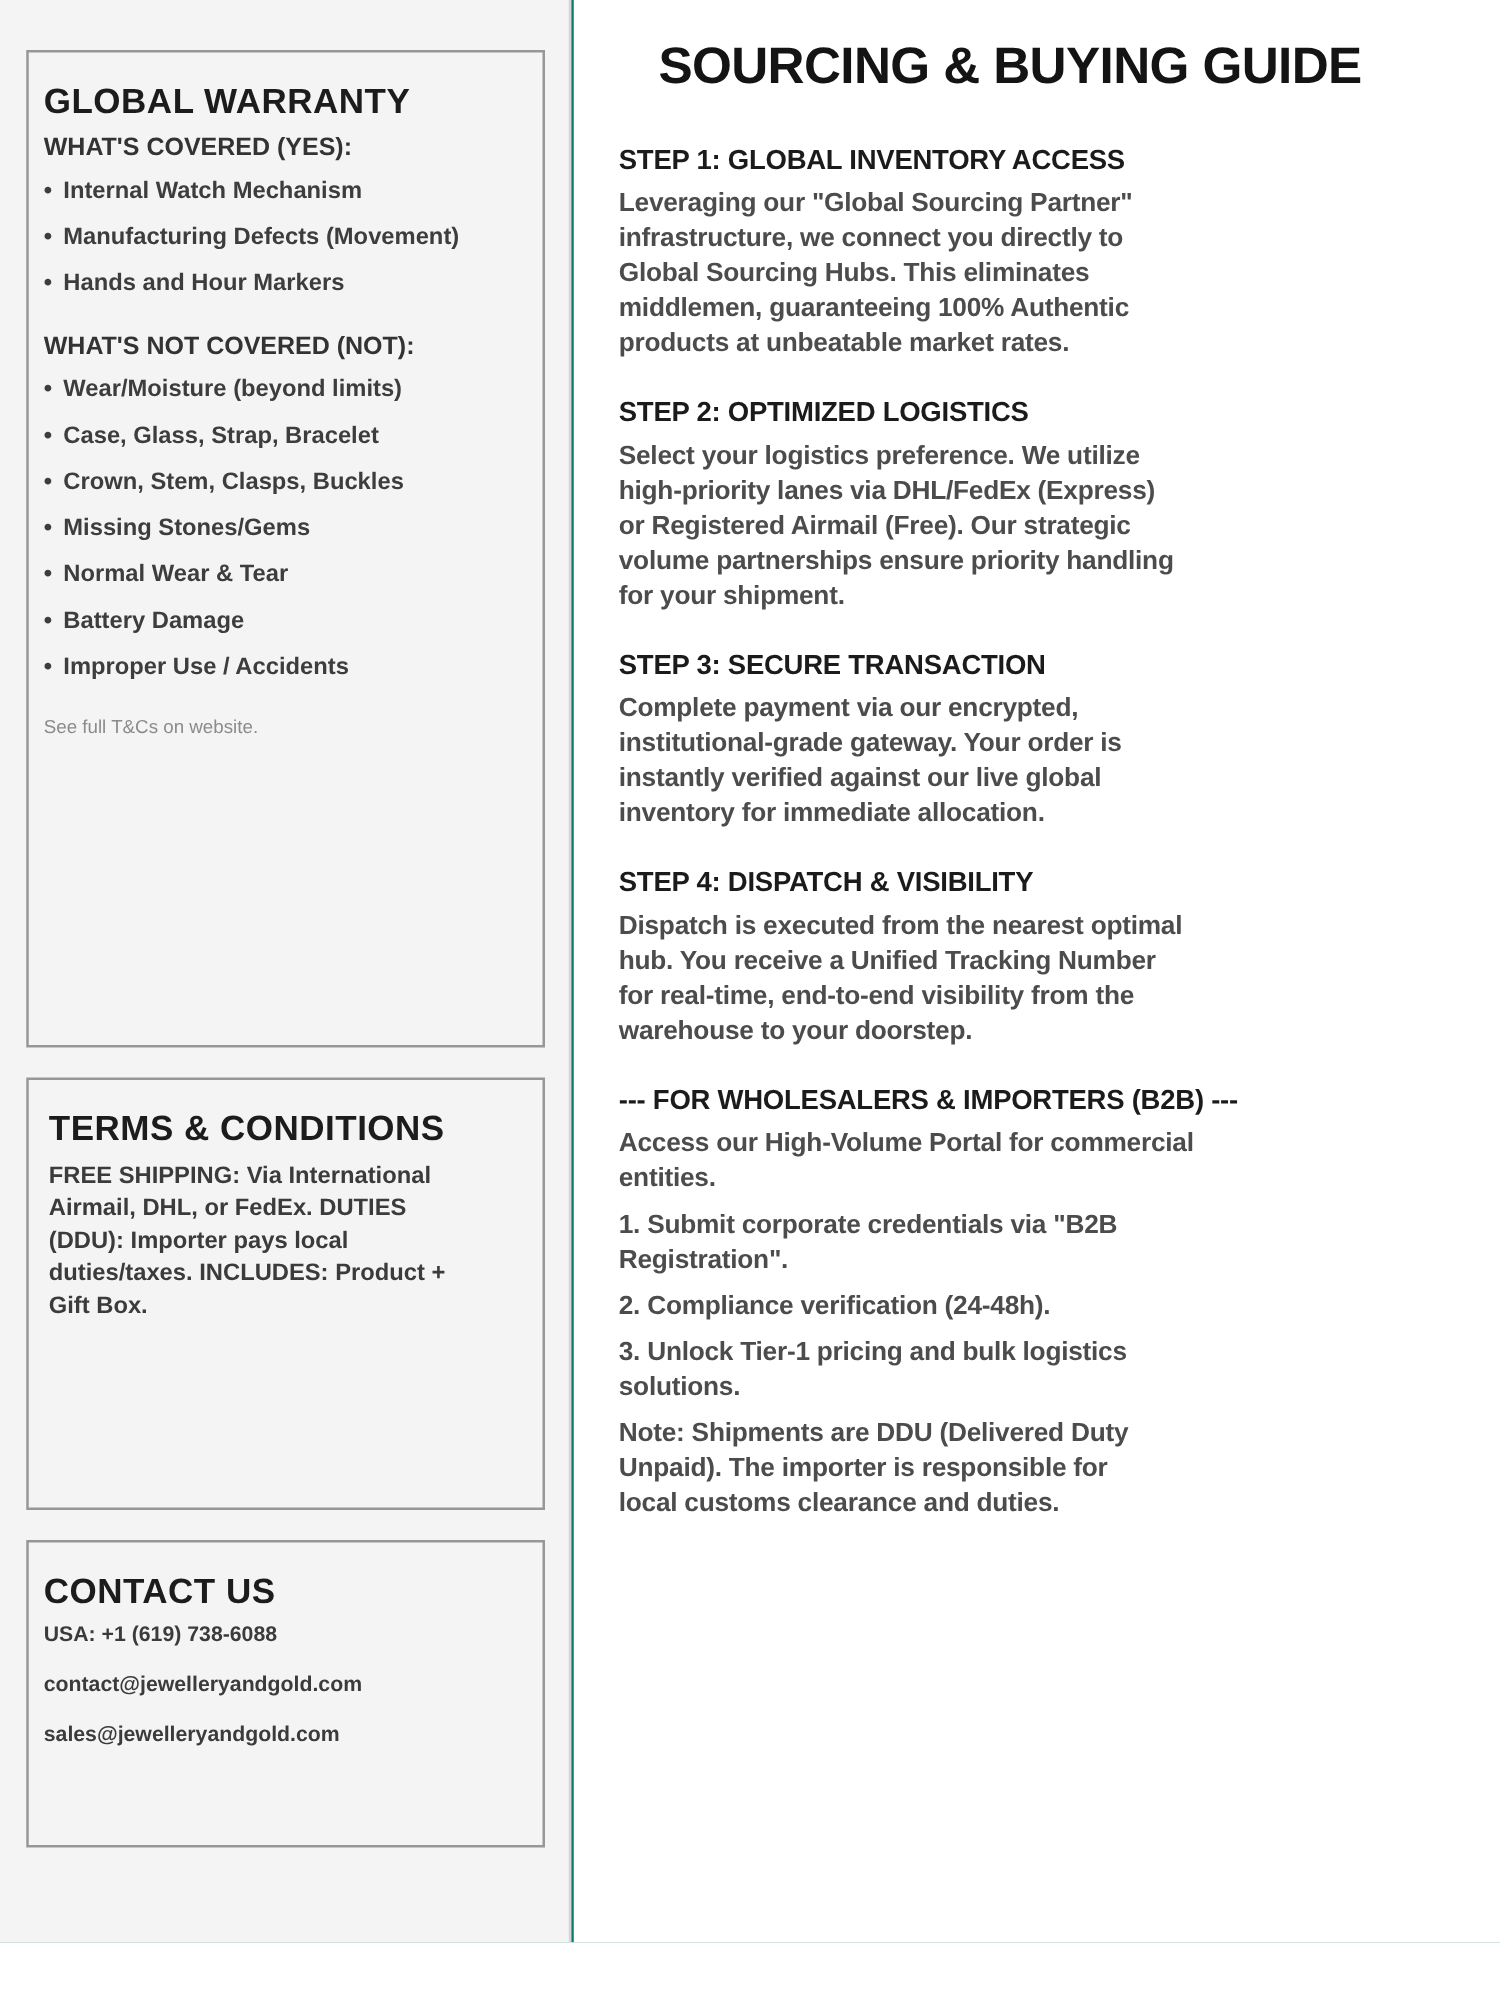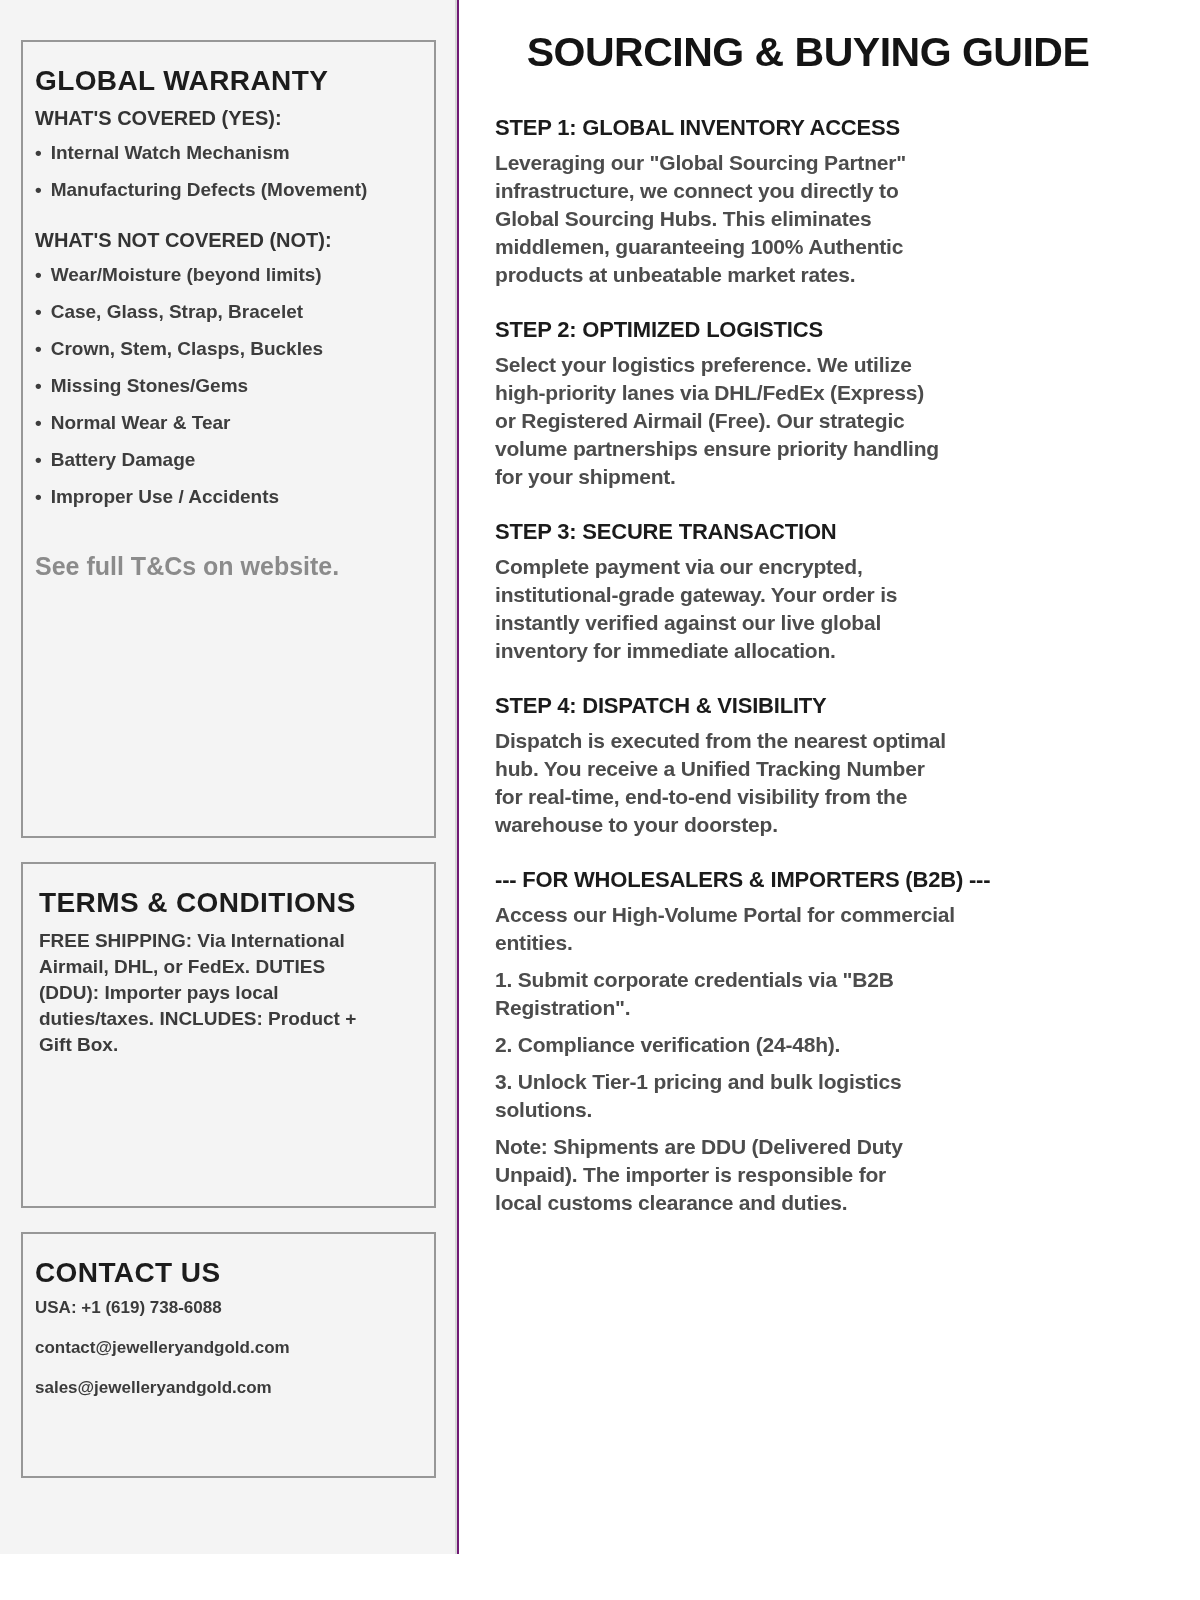--- a/index.html
+++ b/index.html
@@ -1,21 +1,21 @@
 <!DOCTYPE html>
 <html><head>
 <meta charset="utf-8">
 <style>
   * { margin: 0; padding: 0; box-sizing: border-box; }
   html, body { background: #ffffff; }
   .page {
     position: relative;
     width: 1200px;
     height: 1554px;
-    background: #701a75;
+    background: #0f766e;
     overflow: hidden;
     font-family: "Liberation Sans", sans-serif;
   }
 
   
   .sidebar {
     position: absolute;
     left: 0; top: 0;
     width: 457px;
     height: 1600px;
@@ -51,23 +51,23 @@
   .panel ul { list-style: none; }
   .panel li {
     font-size: 19px;
     font-weight: bold;
     color: #3d3d3d;
     line-height: 22px;
     margin-bottom: 15px;
   }
   .panel li::before { content: "\2022"; margin-right: 9px; }
   .footnote {
-    margin-top: 44px;
-    font-size: 25px;
-    font-weight: bold;
+    margin-top: 28px;
+    font-size: 15px;
+    font-weight: normal;
     color: #8b8b8b;
   }
   .panel-body {
     margin-top: 4px;
     font-size: 19px;
     font-weight: bold;
     color: #3b3b3b;
     line-height: 26px;
     white-space: pre-line;
   }
@@ -133,20 +133,21 @@
 <div class="page">
 
   <aside class="sidebar">
 
     <section class="panel panel-warranty">
       <h2>GLOBAL WARRANTY</h2>
       <h3>WHAT'S COVERED (YES):</h3>
       <ul>
         <li>Internal Watch Mechanism</li>
         <li>Manufacturing Defects (Movement)</li>
+        <li>Hands and Hour Markers</li>
       </ul>
       <h3 class="second">WHAT'S NOT COVERED (NOT):</h3>
       <ul>
         <li>Wear/Moisture (beyond limits)</li>
         <li>Case, Glass, Strap, Bracelet</li>
         <li>Crown, Stem, Clasps, Buckles</li>
         <li>Missing Stones/Gems</li>
         <li>Normal Wear &amp; Tear</li>
         <li>Battery Damage</li>
         <li>Improper Use / Accidents</li>

